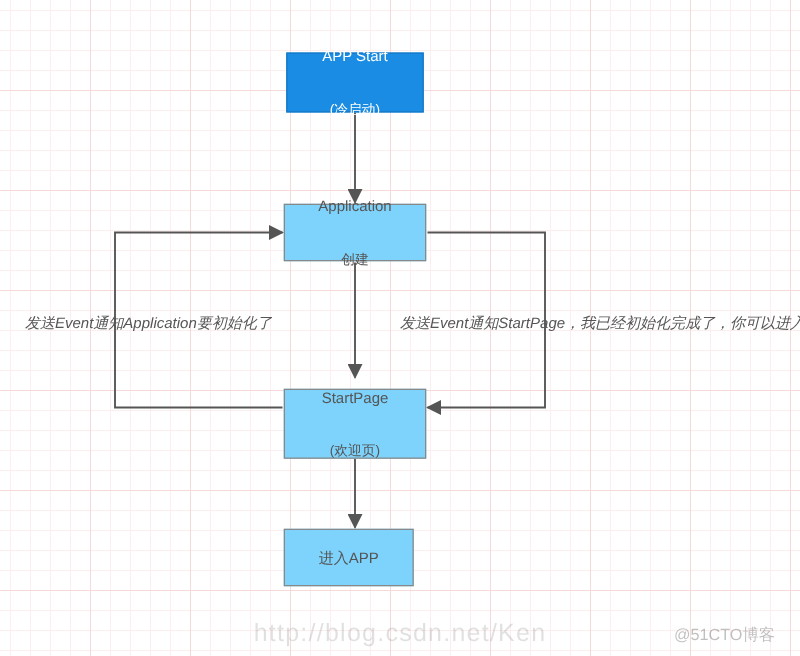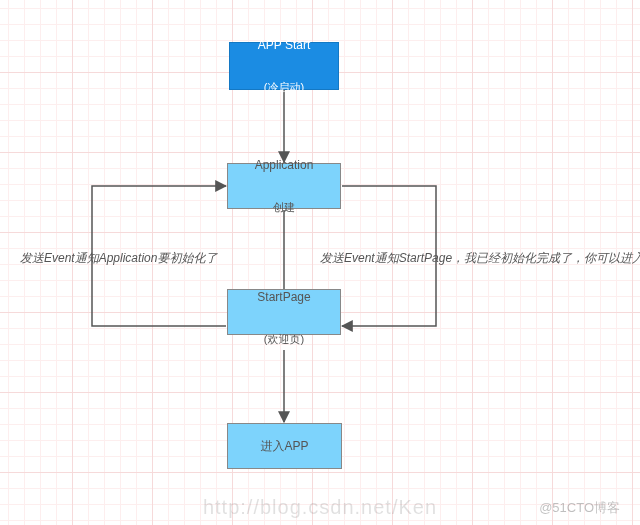--- a/index.html
+++ b/index.html
@@ -105,26 +105,26 @@
 <div class="node start" style="left:229px; top:42px; width:110px; height:48px;">
   <div class="title">APP Start</div>
   <div class="sub">(冷启动)</div>
 </div>
 
 <div class="node" style="left:227px; top:163px; width:114px; height:46px;">
   <div class="title">Application</div>
   <div class="sub">创建</div>
 </div>
 
-<div class="node" style="left:227px; top:289px; width:114px; height:46px;justify-content:space-between;">
+<div class="node" style="left:227px; top:311px; width:114px; height:56px;">
   <div class="title">StartPage</div>
   <div class="sub">(欢迎页)</div>
 </div>
 
-<div class="node" style="left:227px; top:423px; width:115px; height:46px;">
+<div class="node" style="left:227px; top:423px; width:104px; height:46px;">
   <div class="title">进入APP</div>
 </div>
 
 <div class="label" style="left:20px; top:250px;">发送Event通知Application要初始化了</div>
 <div class="label" style="left:320px; top:250px;">发送Event通知StartPage，我已经初始化完成了，你可以进入app了</div>
 
 <div class="watermark1">http://blog.csdn.net/Ken</div>
 <div class="watermark2">@51CTO博客</div>
 
 </body></html>

